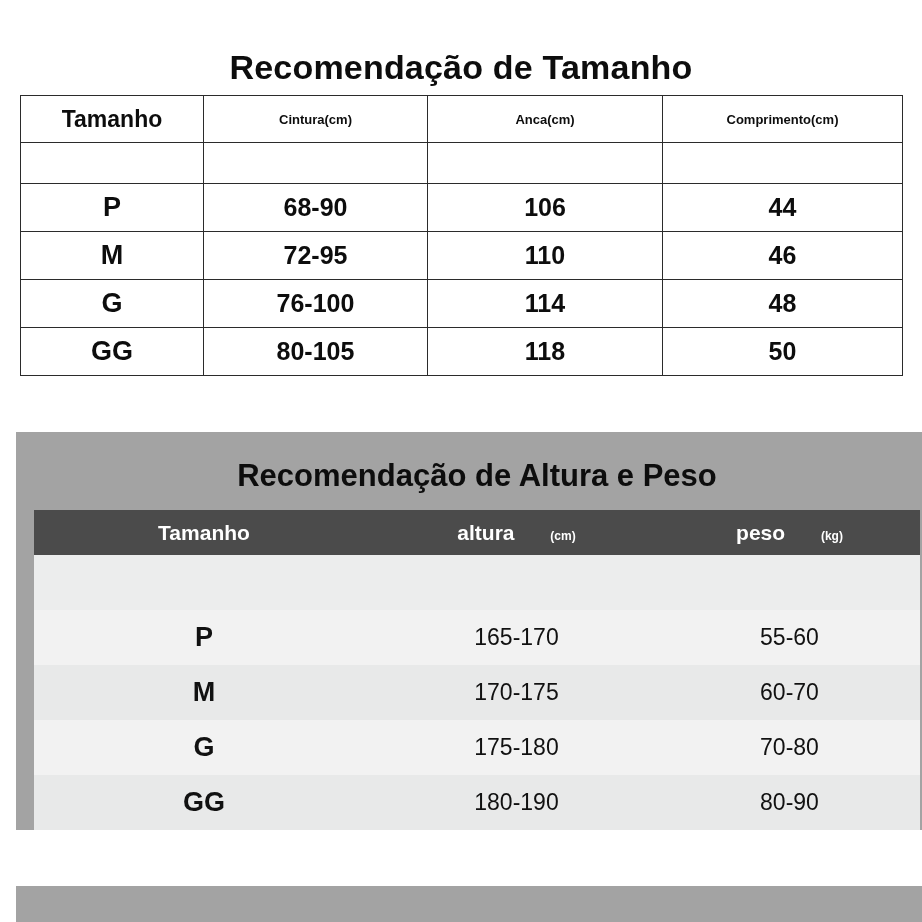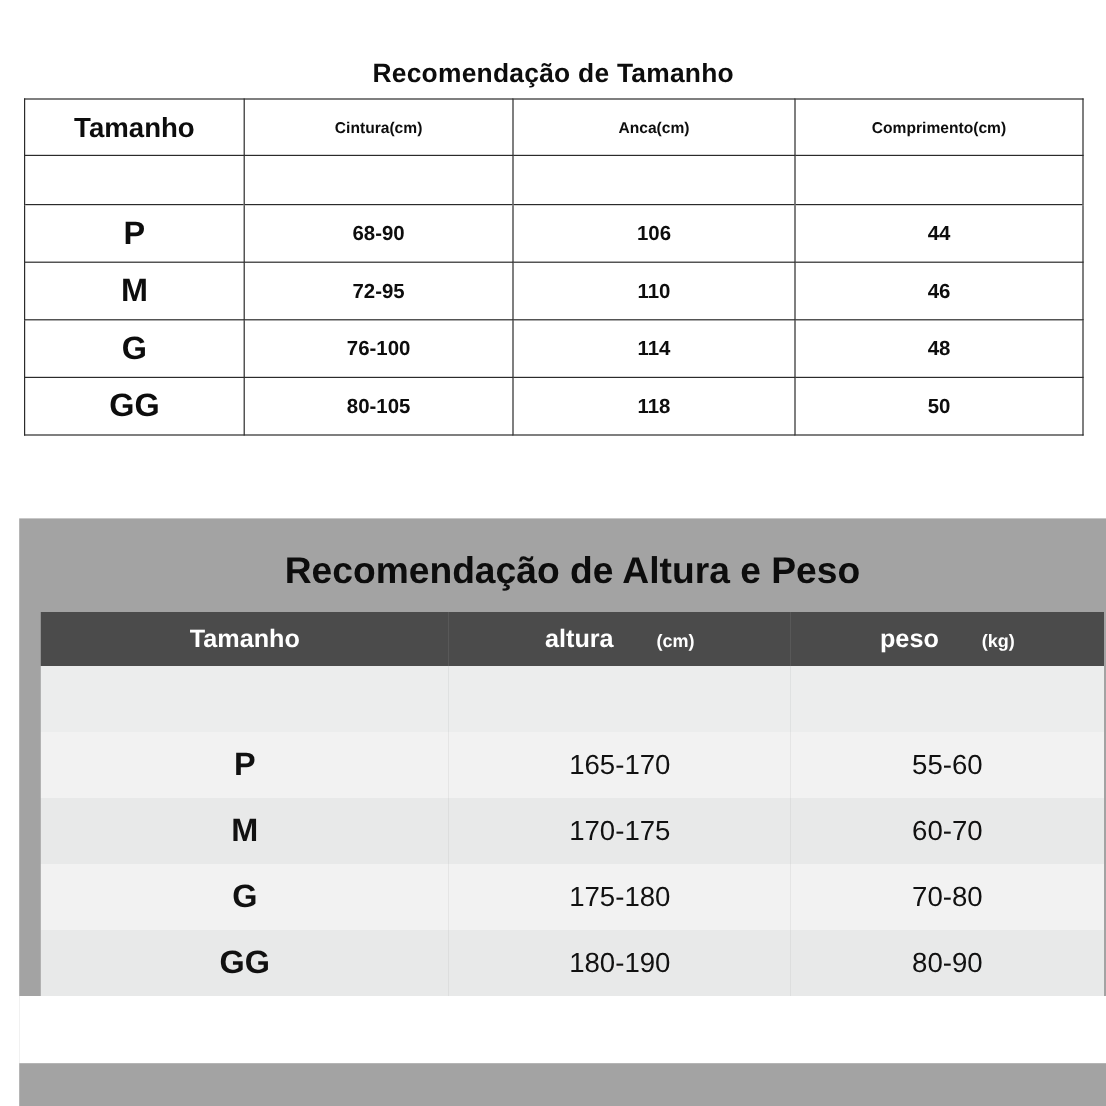--- a/index.html
+++ b/index.html
@@ -26,21 +26,21 @@
   .sec1 {
     position: absolute;
     left: 0;
     top: 0;
     width: 922px;
     height: 432px;
     box-sizing: border-box;
   }
   .sec1-title {
     text-align: center;
-    font-size: 22px;
+    font-size: 34px;
     font-weight: bold;
     letter-spacing: 0.2px;
     padding-top: 48px;
     padding-bottom: 8px;
     color: #0d0d0d;
   }
   table.size-table {
     width: 882px;
     margin: 0 20px;
     border-collapse: collapse;
@@ -55,21 +55,21 @@
   table.size-table thead th {
     font-size: 13px;
     font-weight: bold;
     height: 46px;
     padding: 0;
   }
   table.size-table thead th.col-size {
     font-size: 23px;
   }
   table.size-table td {
-    font-size: 17px;
+    font-size: 25px;
     font-weight: bold;
     height: 47px;
     padding: 0;
   }
   table.size-table td.size-cell {
     font-size: 27px;
   }
   table.size-table tr.spacer-row td {
     height: 40px;
     border-bottom: none;
@@ -117,21 +117,21 @@
     background: #4b4b4b;
     color: #ffffff;
     font-size: 21px;
     font-weight: bold;
     height: 45px;
     padding: 0;
     text-align: center;
     border: none;
   }
   table.hw-table thead th .unit {
-    font-size: 15px;
+    font-size: 12px;
     font-weight: bold;
     margin-left: 30px;
   }
   table.hw-table tbody td {
     text-align: center;
     border: none;
     color: #111111;
     padding: 0;
   }
   table.hw-table tr.blank td {

